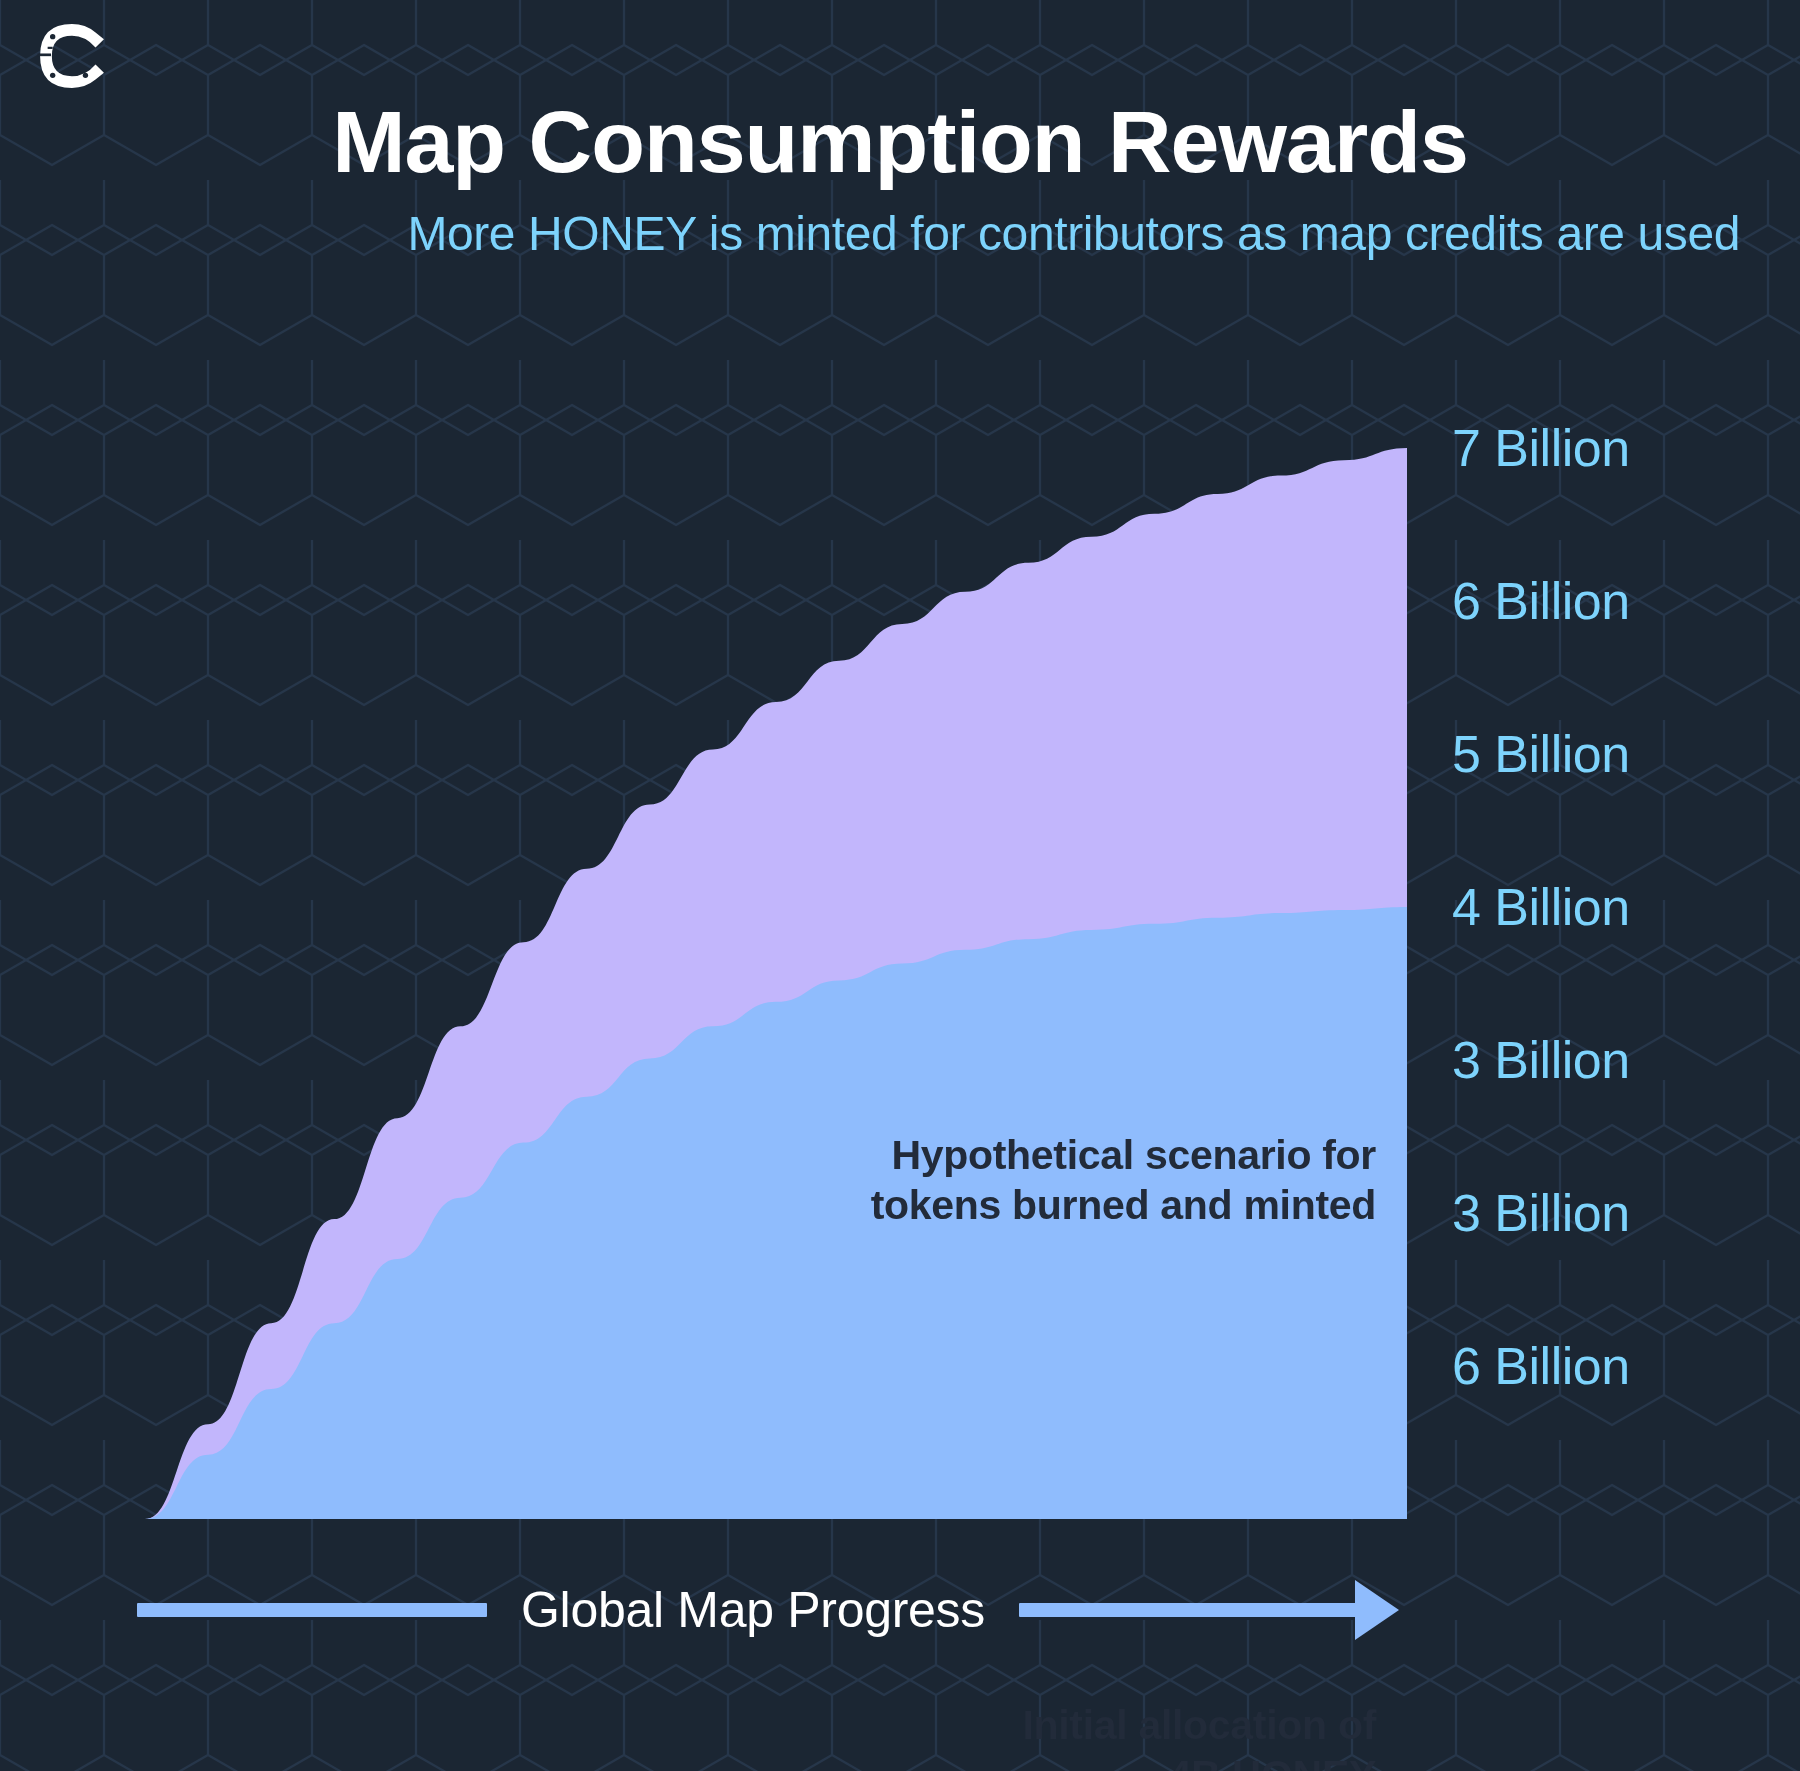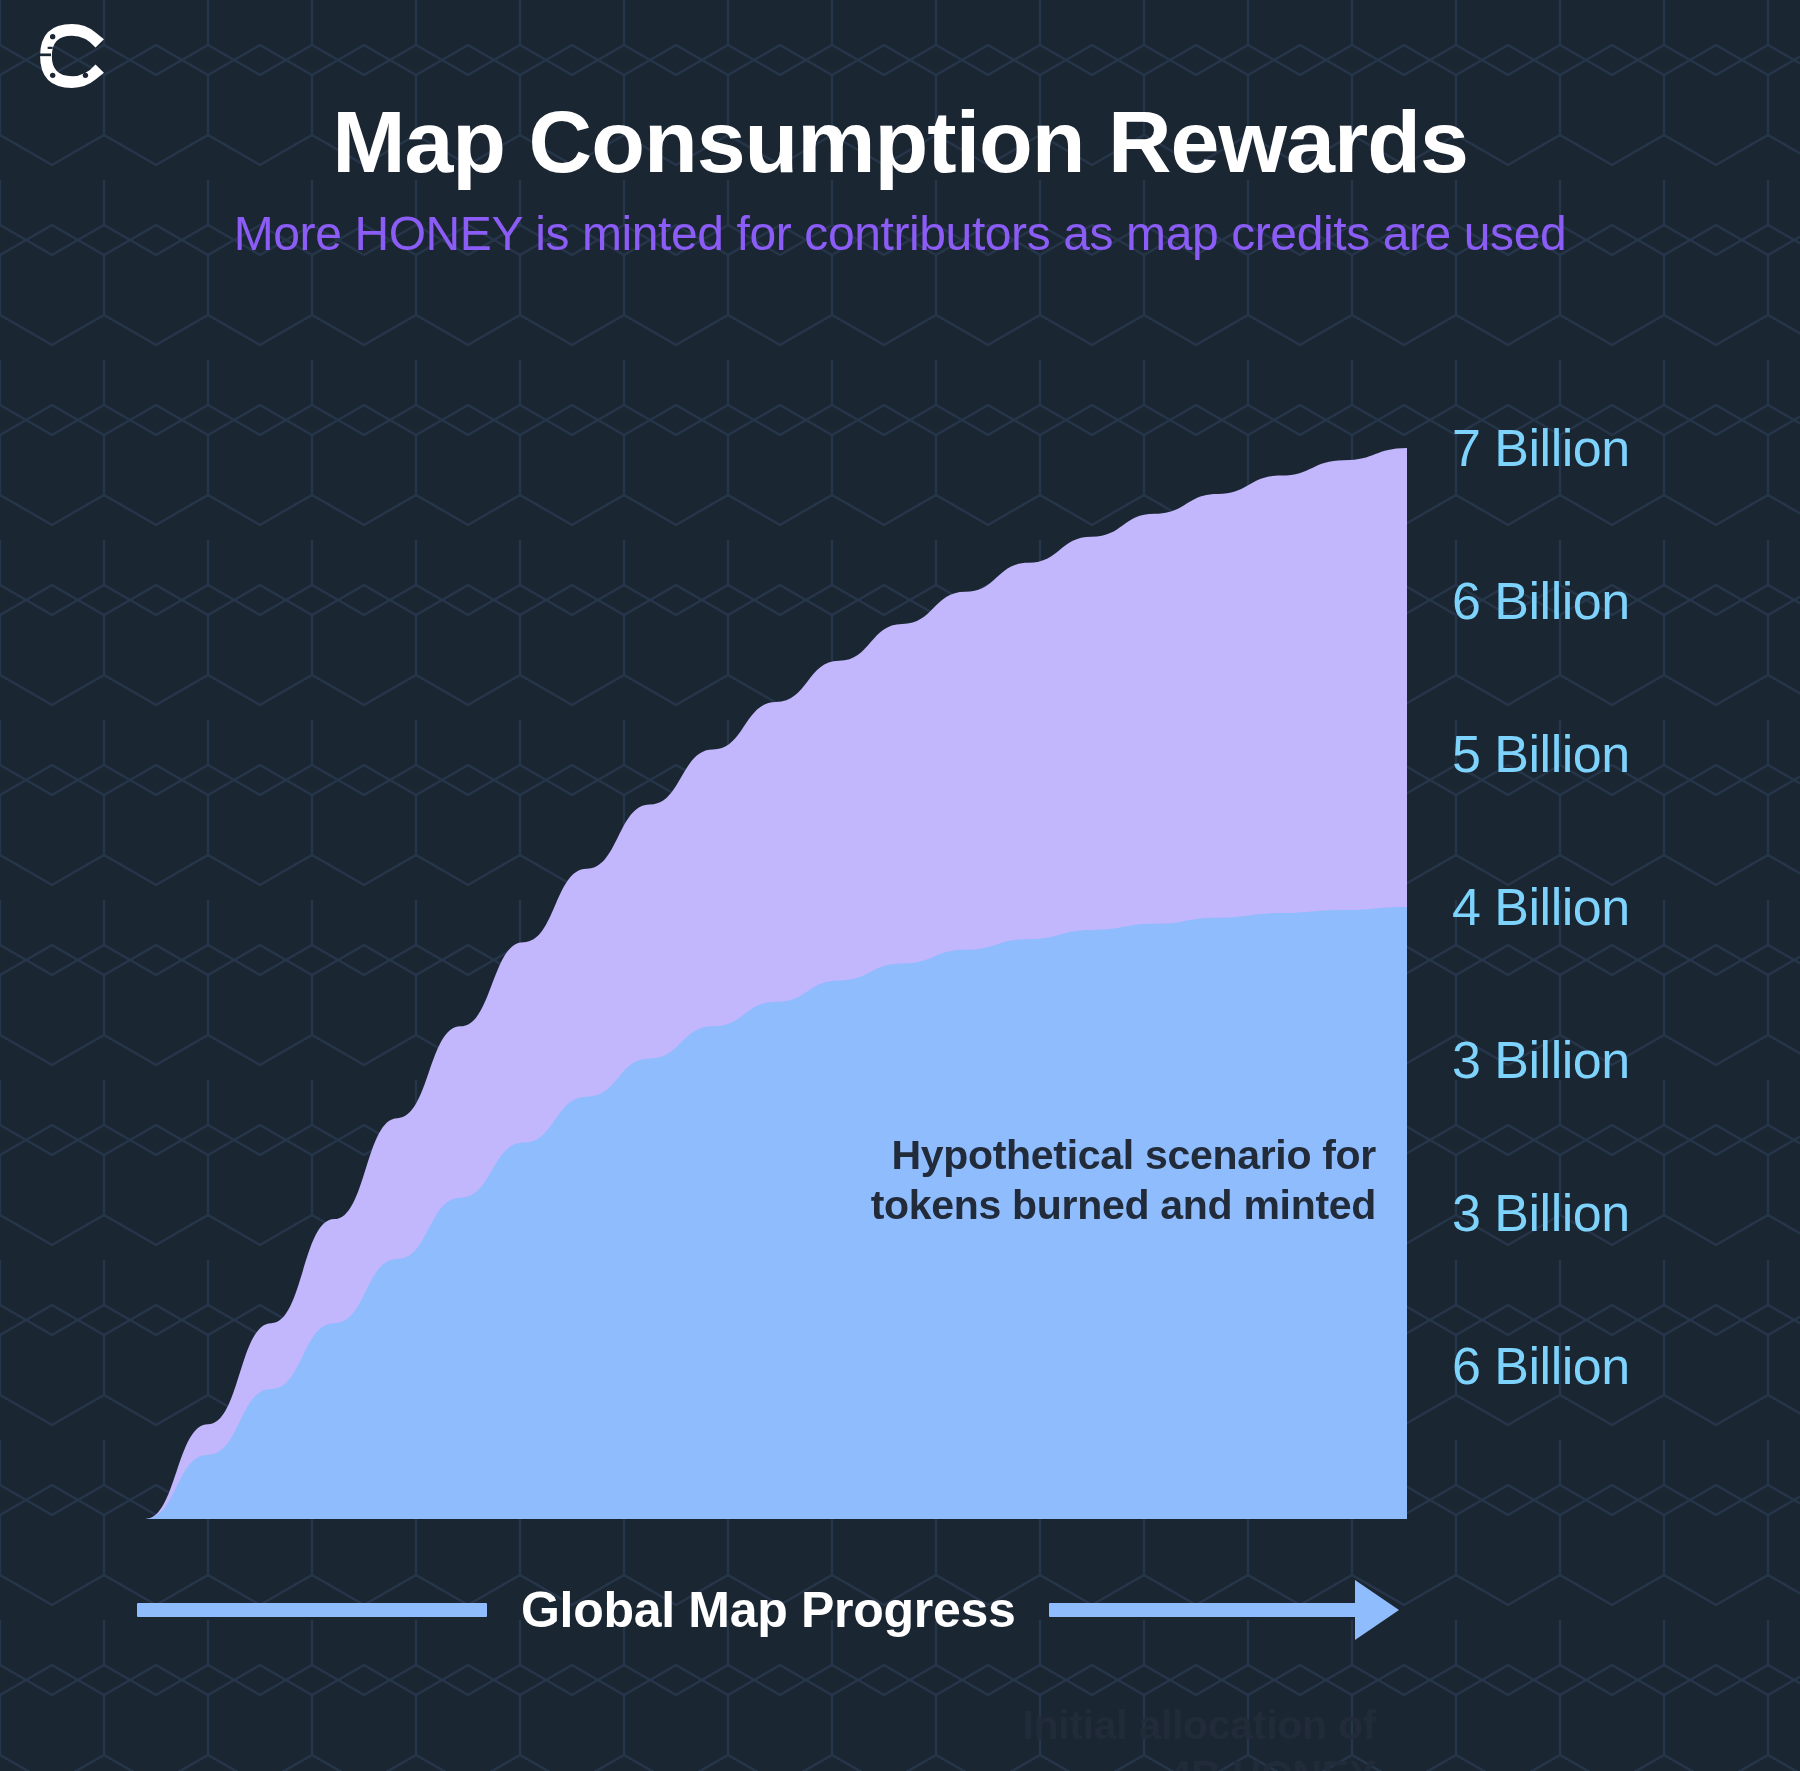--- a/index.html
+++ b/index.html
@@ -23,26 +23,27 @@
   .title{
     color:#ffffff;
     font-size:88px;
     font-weight:bold;
     letter-spacing:-1px;
     line-height:1.05;
     margin:0;
     padding:0 24px;
   }
   .subtitle{
-    color:#8b5cf6;
+    color:#7dd3fc;
     font-size:48px;
     font-weight:normal;
     margin:18px 0 0 0;
     padding:0 60px;
     letter-spacing:-0.4px;
+    text-align:right;
   }
 
   .chart-wrap{
     position:absolute;
     left:0;top:330px;width:1800px;height:1290px;padding-left:8px;
   }
   .chart-svg{display:block;width:1800px;height:1290px;}
 
   .axis-labels{
     position:absolute;
@@ -75,21 +76,21 @@
 
   .xaxis{
     position:absolute;
     left:137px;top:1575px;width:1262px;height:70px;
     display:flex;align-items:center;justify-content:center;gap:0px;
   }
   .xaxis .bar-left{
     height:14px;background:#8fbcfd;flex:0 0 350px;margin-right:34px;border-radius:1px;
   }
   .xaxis .xlabel{
-    color:#ffffff;font-size:50px;font-weight:bold;white-space:nowrap;letter-spacing:-0.3px;
+    color:#ffffff;font-size:50px;font-weight:normal;white-space:nowrap;letter-spacing:-0.3px;
   }
   .xaxis .arrow-right{
     display:flex;align-items:center;margin-left:34px;flex:1 1 auto;
   }
   .xaxis .arrow-right .shaft{height:14px;background:#8fbcfd;flex:1 1 auto;border-radius:1px;}
   .xaxis .arrow-right .head{
     width:0;height:0;
     border-top:30px solid transparent;
     border-bottom:30px solid transparent;
     border-left:44px solid #8fbcfd;

